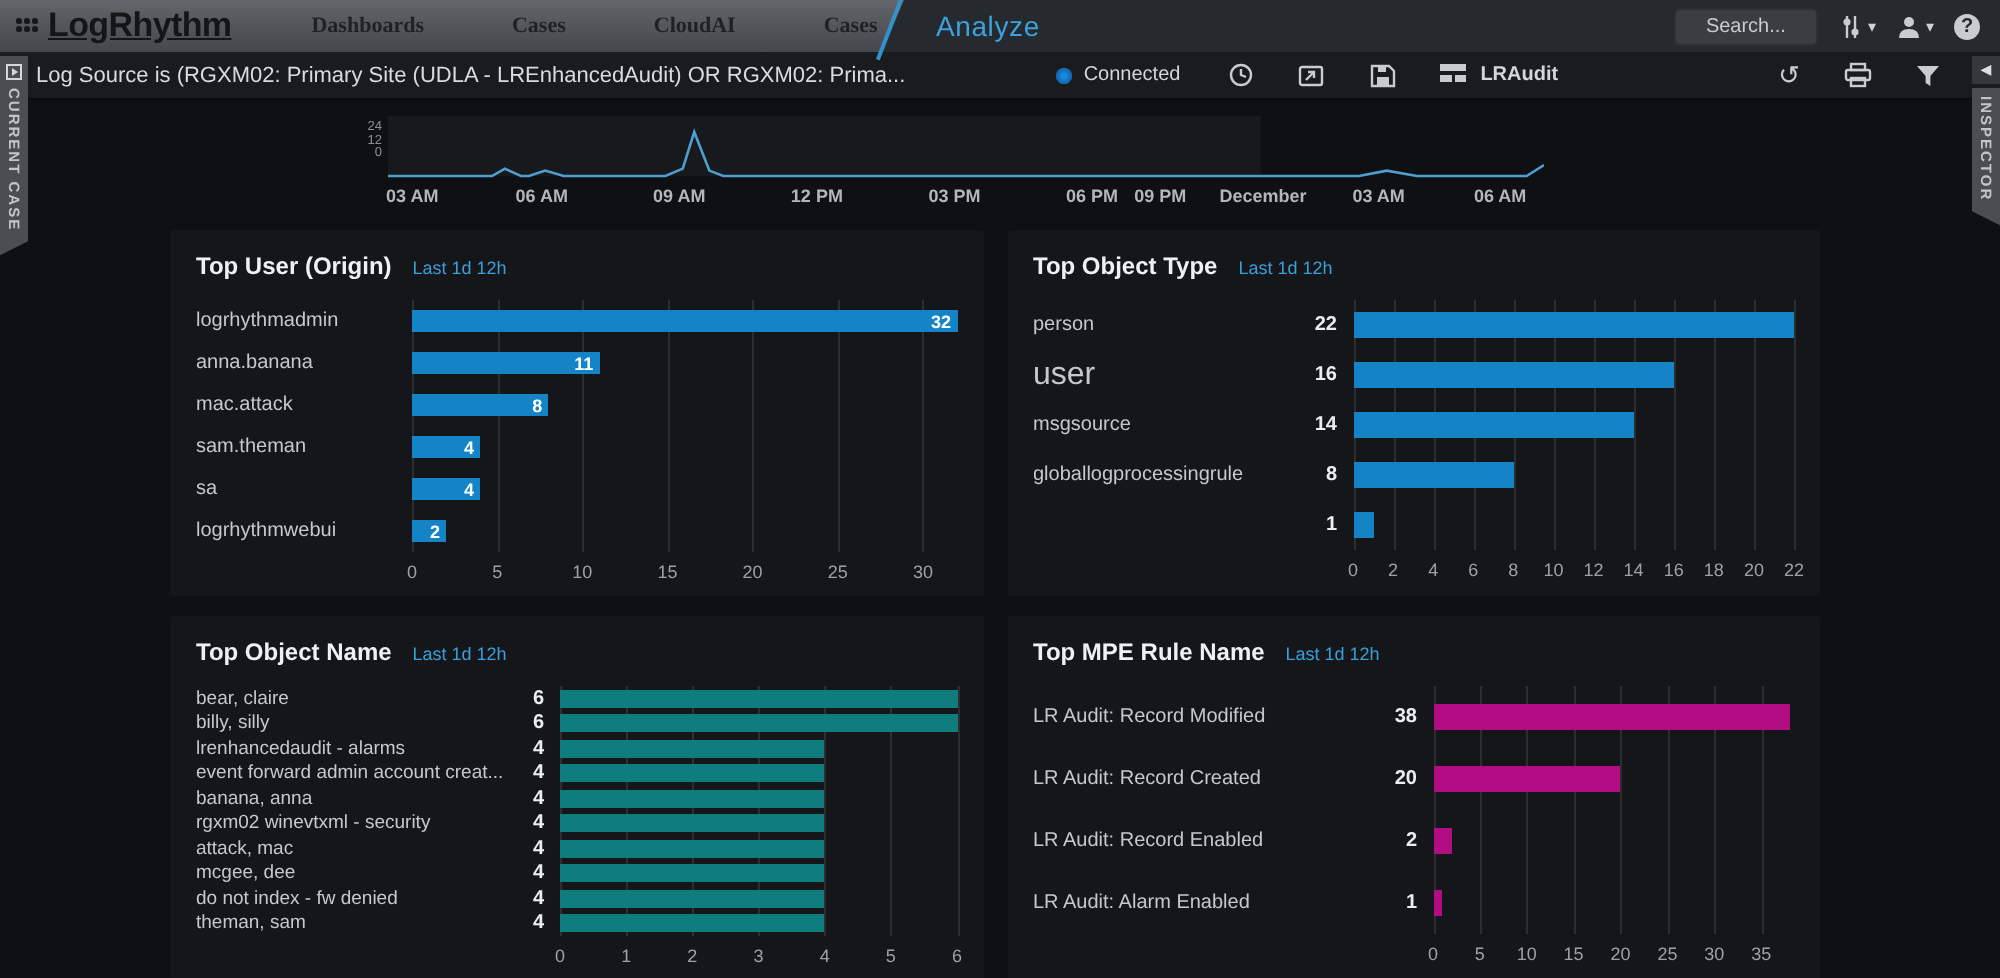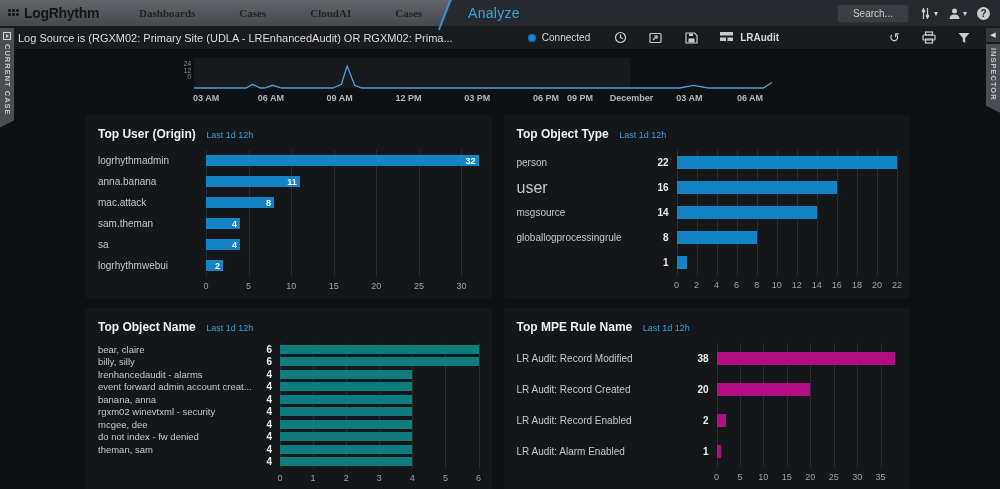--- a/index.html
+++ b/index.html
@@ -10,21 +10,21 @@
   
   .navbar { position:relative; height:26px; background:#26292d; display:flex; align-items:stretch; }
   .nav-left { position:relative; display:flex; align-items:center; width:452px; flex-shrink:0;
               background:linear-gradient(180deg,#63656b,#45474c);
               clip-path:polygon(0 0,100% 0,calc(100% - 11px) 100%,0 100%); padding-left:8px; }
   .nav-slant { position:absolute; left:444px; top:-3px; width:2px; height:34px;
                background:#3293cc; transform:rotate(21deg); z-index:3; }
   .logo { display:flex; align-items:center; gap:4px; margin-right:18px; }
   .logo-mark { display:grid; grid-template-columns:repeat(3,4px); grid-auto-rows:4px; }
   .logo-mark i { width:2.5px; height:2.5px; background:#17181a; border-radius:50%; }
-  .logo-text { font-size:14px; font-weight:bold; color:#141517; letter-spacing:-0.3px; }
+  .logo-text { font-size:17px; font-weight:bold; color:#141517; letter-spacing:-0.3px;text-decoration:underline; }
   .menu { display:flex; align-items:center;font-family:Liberation Serif, serif; }
   .menu-item { font-size:11px; font-weight:600; color:#1f2124; padding:0 22px; cursor:pointer; }
   .nav-right { flex:1; display:flex; align-items:center; }
   .active-view { font-size:14px; color:#3ba2dd; margin-left:16px; letter-spacing:0.3px; }
   .nav-tools { margin-left:auto; display:flex; align-items:center; gap:10px; padding-right:10px; }
   .search-btn { background:#3a3d41; border:1px solid #2d2f33; border-radius:3px; color:#c9cbcd;
                 font-size:10px; padding:3px 15px; }
   .icon-group { display:flex; align-items:center; gap:2px; }
   .caret { font-size:8px; color:#cfd1d3; }
   .help-badge { width:13px; height:13px; border-radius:50%; background:#c9cbcd; color:#26292d;
@@ -373,20 +373,21 @@
         <span class="chart-period">Last 1d 12h</span>
       </div>
       <div class="chart-body">
           <div class="labels" style="width: 162px;">
             <div class="cat-label" style="height: 12.5px; font-size: 9.5px;">bear, claire</div>
             <div class="cat-label" style="height: 12.5px; font-size: 9.5px;">billy, silly</div>
             <div class="cat-label" style="height: 12.5px; font-size: 9.5px;">lrenhancedaudit - alarms</div>
             <div class="cat-label" style="height: 12.5px; font-size: 9.5px; text-align: right;">event forward admin account creat...</div>
             <div class="cat-label" style="height: 12.5px; font-size: 9.5px;">banana, anna</div>
             <div class="cat-label" style="height: 12.5px; font-size: 9.5px;">rgxm02 winevtxml - security</div>
+            <div class="cat-label" style="height: 12.5px; font-size: 9.5px;">attack, mac</div>
             <div class="cat-label" style="height: 12.5px; font-size: 9.5px;">mcgee, dee</div>
             <div class="cat-label" style="height: 12.5px; font-size: 9.5px;">do not index - fw denied</div>
             <div class="cat-label" style="height: 12.5px; font-size: 9.5px;">theman, sam</div>
           </div>
           <div class="values" style="width: 20px;">
             <div class="val-label" style="height: 12.5px;">6</div>
             <div class="val-label" style="height: 12.5px;">6</div>
             <div class="val-label" style="height: 12.5px;">4</div>
             <div class="val-label" style="height: 12.5px;">4</div>
             <div class="val-label" style="height: 12.5px;">4</div>

